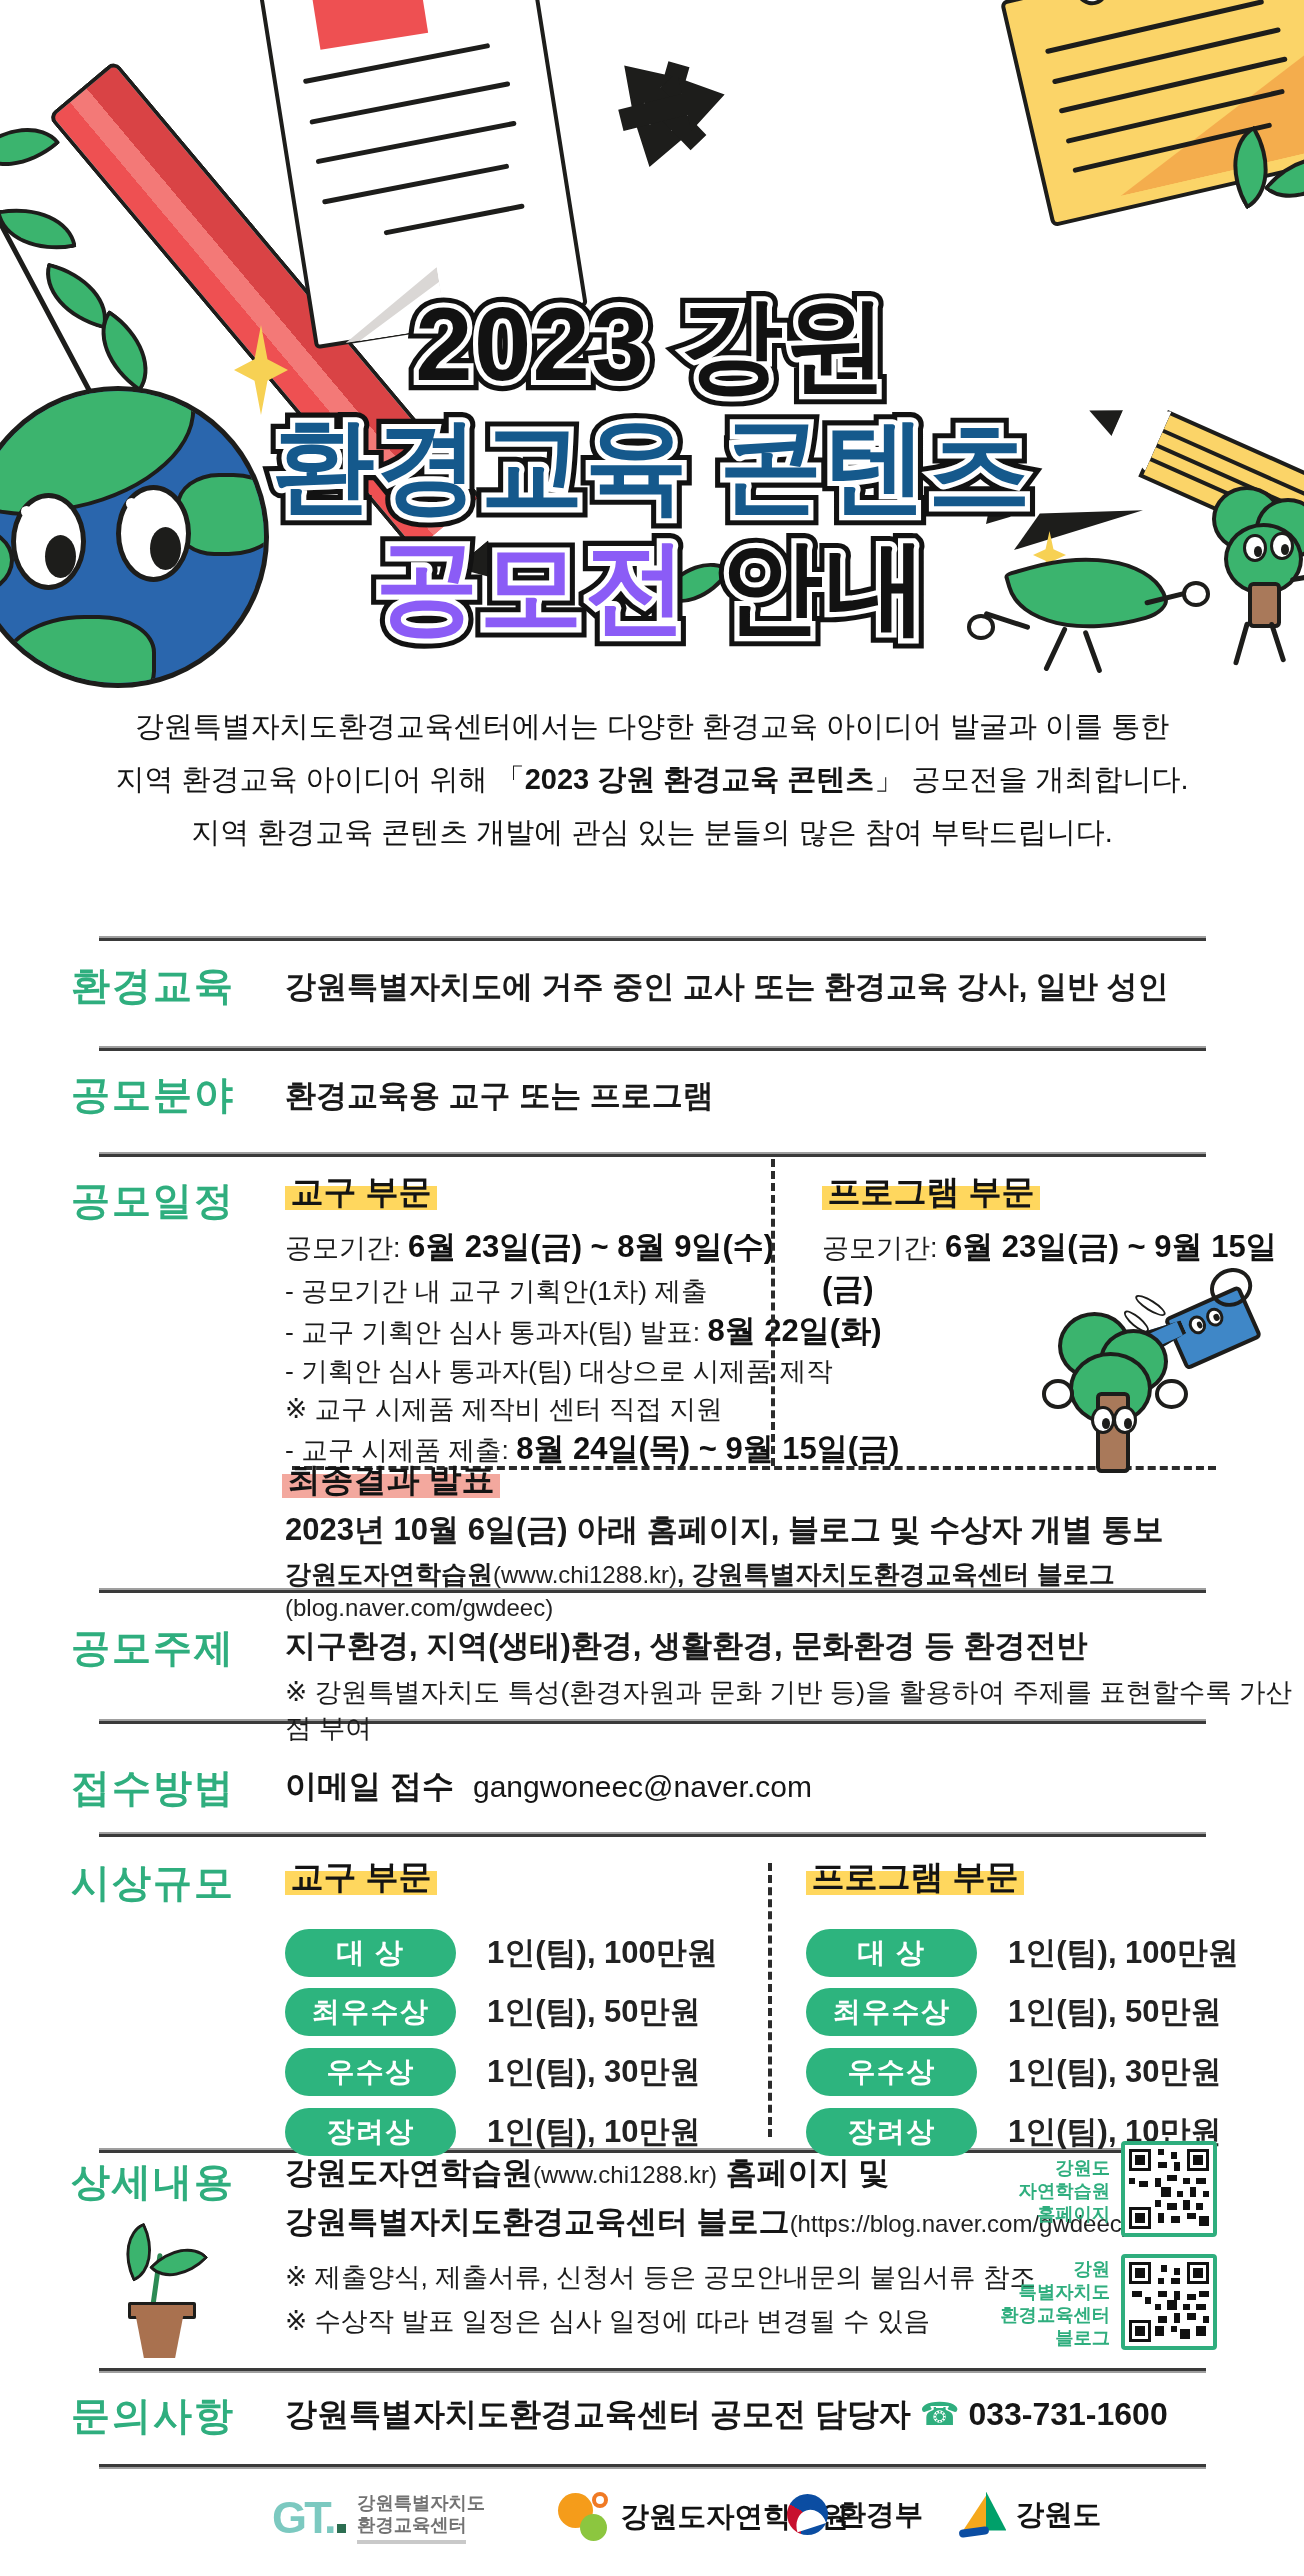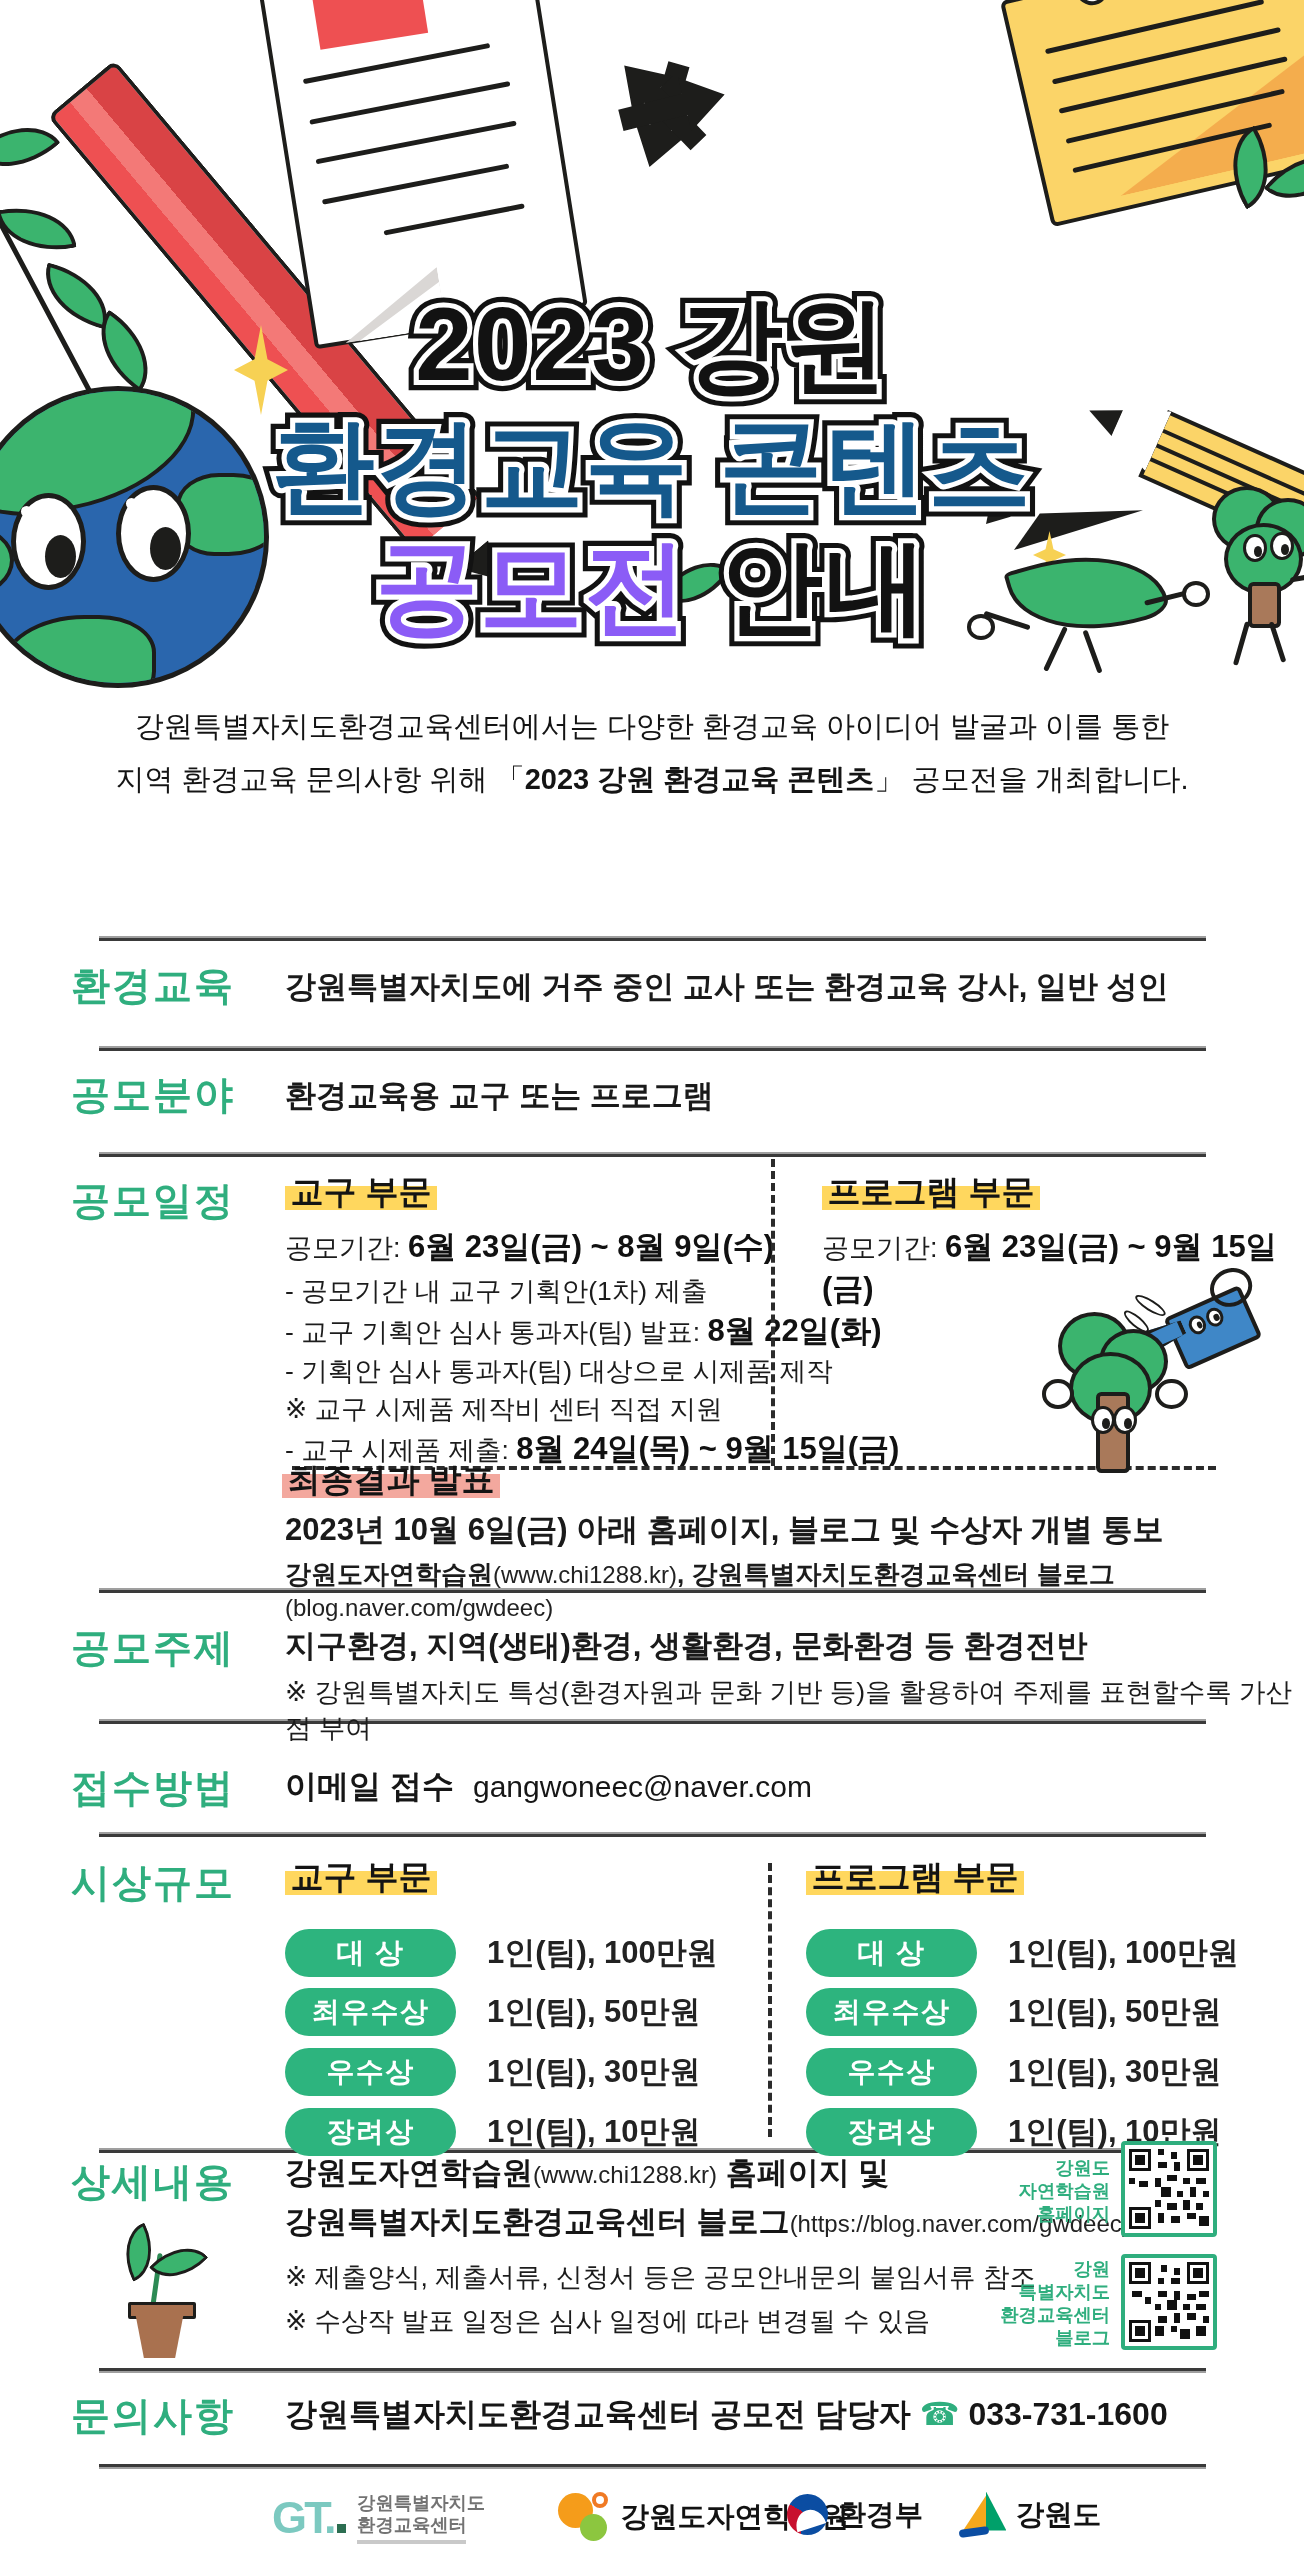--- a/index.html
+++ b/index.html
@@ -222,22 +222,23 @@
     <div class="t-line"><span class="sticker t-blue" data-text="환경교육 콘텐츠">환경교육 콘텐츠</span></div>
     <div class="t-line">
       <span class="sticker t-green" style="margin-right:28.5px;" data-text="공모전">공모전</span>
       <span class="sticker t-black" data-text="안내">안내</span>
     </div>
   </div>
 
   <div class="abs intro">
     <div>강원특별자치도환경교육센터에서는 다양한 환경교육 아이디어 발굴과 이를 통한</div>
     <div>
-      <span>지역 환경교육 문의사항 위해 「</span><b>2023 강원 환경교육 콘텐츠</b><span>」 공모전을 개최합니다.</span>
+      <span>지역 환경교육 아이디어 위해 「</span><b>2023 강원 환경교육 콘텐츠</b><span>」 공모전을 개최합니다.</span>
     </div>
+    <div>지역 환경교육 콘텐츠 개발에 관심 있는 분들의 많은 참여 부탁드립니다.</div>
   </div>
 
   <div class="abs divider" style="top:936px;"></div>
   <div class="abs divider" style="top:1046px;"></div>
   <div class="abs divider" style="top:1152px;"></div>
   <div class="abs divider" style="top:1588px;"></div>
   <div class="abs divider" style="top:1719px;"></div>
   <div class="abs divider" style="top:1832px;"></div>
   <div class="abs divider" style="top:2148px;"></div>
   <div class="abs divider bottom" style="top:2368px;"></div>

